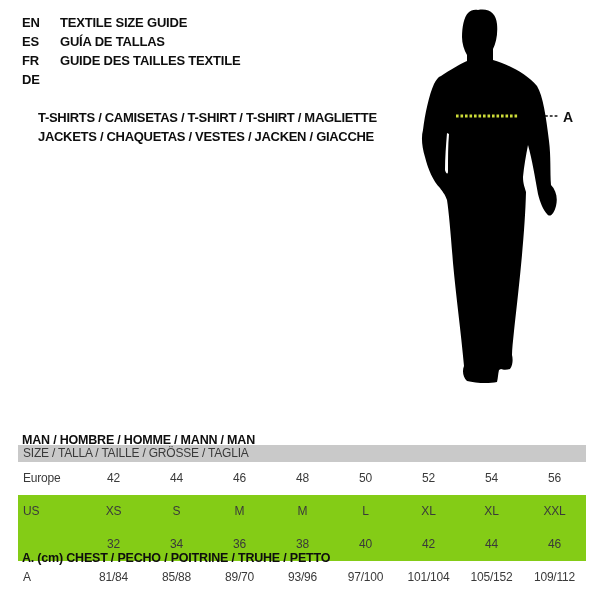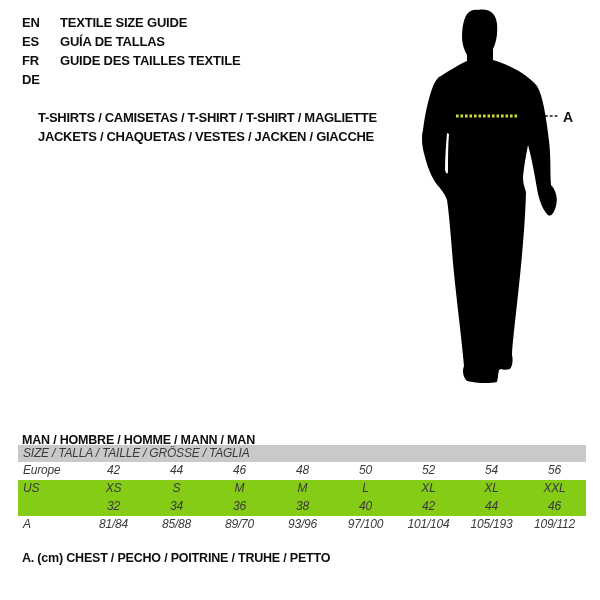--- a/index.html
+++ b/index.html
@@ -36,27 +36,27 @@
 
   
   .section-title {
     position: absolute; left: 22px; top: 433px;
     font-size: 12.5px; font-weight: 700; letter-spacing: -0.2px;
   }
 
   
   .size-table {
     position: absolute; left: 18px; top: 445px; width: 568px;
-    font-size: 12px; color: #3a3a3a; letter-spacing: -0.2px; font-style: italic;
+    font-size: 12px; color: #3a3a3a; letter-spacing: -0.2px;
   }
   .thead {
     height: 17px; line-height: 17px; background: #c9c9c9;
     padding-left: 5px; color: #3a3a3a;
   }
-  .trow { display: flex; height: 18px; line-height: 17px; }
+  .trow { display: flex; height: 33px; line-height: 17px; align-items: center; }
   .trow.stripe { background: #84cc16; }
   .tlabel { width: 64px; padding-left: 5px; box-sizing: border-box; }
   .tcell { flex: 1; text-align: center; }
 
   
   .footnote {
     position: absolute; left: 22px; top: 551px;
     font-size: 12.5px; font-weight: 700; letter-spacing: -0.2px;
   }
 </style>
@@ -175,20 +175,20 @@
     </div>
 
     <div class="trow">
       <div class="tlabel">A</div>
       <div class="tcell">81/84</div>
       <div class="tcell">85/88</div>
       <div class="tcell">89/70</div>
       <div class="tcell">93/96</div>
       <div class="tcell">97/100</div>
       <div class="tcell">101/104</div>
-      <div class="tcell">105/193</div>
+      <div class="tcell">105/152</div>
       <div class="tcell">109/112</div>
     </div>
   </div>
 
   <div class="footnote">A. (cm) CHEST / PECHO / POITRINE / TRUHE / PETTO</div>
 
 </div>
 
 </body></html>

